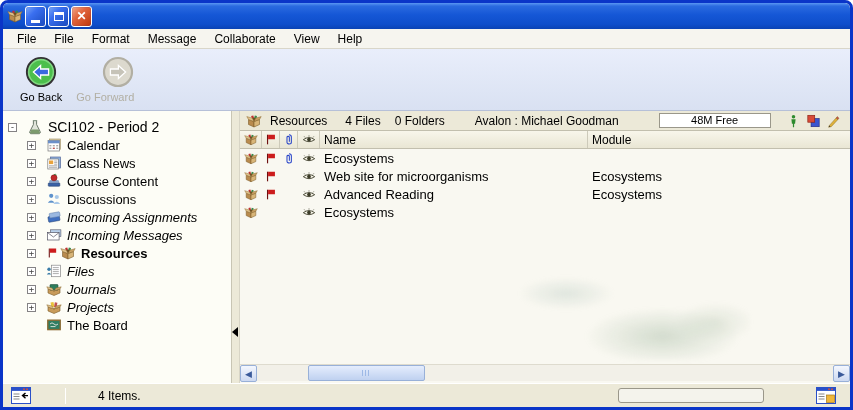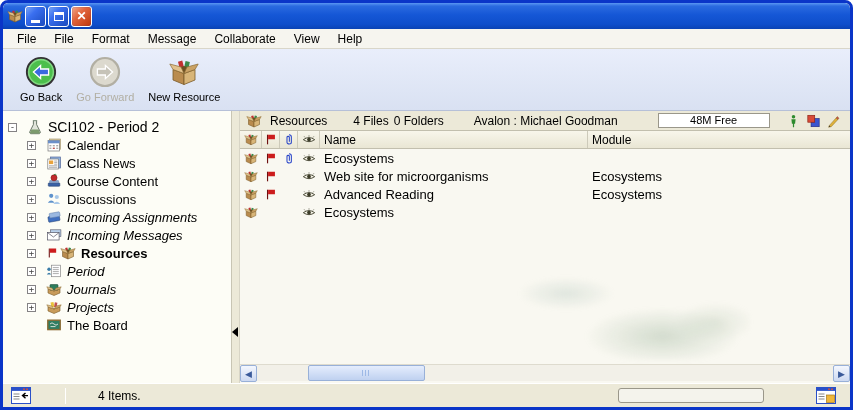--- a/index.html
+++ b/index.html
@@ -21,21 +21,21 @@
   .g-close{ color:#fff; font-weight:bold; font-size:12px; line-height:12px;}
   
   .menubar{ height:20px; background:#f6f5ef; border-bottom:1px solid #d9d6c9; display:flex;
     align-items:center; font-size:12px; padding-left:5px;}
   .menu-item{ padding:2px 9px; color:#000;}
   
   .toolbar{ height:62px; background:linear-gradient(180deg,#e9eefb,#d9e1f2); border-bottom:1px solid #b6c0d8;
     display:flex; align-items:flex-start; padding:6px 0 0 10px;}
   .tbtn{ display:flex; flex-direction:column; align-items:center; padding:1px 7px; font-size:11px; color:#000;}
   .tbtn .ticon{ width:32px; height:32px; margin-bottom:3px;}
-  .tbtn.disabled{ color:#b2afa3;}
+  .tbtn.disabled{ color:#b2afa3;align-items:flex-end;}
   
   .main{ position:absolute; top:108px; bottom:24px; left:0; right:0; display:flex;}
   .tree-panel{ width:229px; background:#fdfdf6; border-right:1px solid #c8c5b4; padding-top:7px; overflow:hidden;}
   .splitter{ width:8px; background:#ece9d8; border-right:1px solid #d8d5c6; position:relative;}
   .collapse-arrow{ position:absolute; left:0px; top:216px; width:0; height:0;
     border-top:5px solid transparent; border-bottom:5px solid transparent; border-right:6px solid #000;}
   
   .tree-row{ height:18px; display:flex; align-items:center; padding-left:24px; font-size:13px; white-space:nowrap;}
   .tree-row.root{ padding-left:5px;}
   .expander{ width:9px; height:9px; border:1px solid #848284; background:#fff; font-size:9px; line-height:7px;
@@ -46,22 +46,22 @@
   .tree-row .ic.flag{ width:13px; margin-right:1px; display:none;}
   .tree-row.flagged .ic.flag{ display:block;}
   .tl{ color:#000;}
   .tree-row.italic .tl{ font-style:italic;}
   .tree-row.bold .tl{ font-weight:bold;}
   
   .content-panel{ flex:1; background:#f9f8f1; display:flex; flex-direction:column; position:relative; padding-bottom:2px;}
   .info-bar{ height:20px; background:#ece9d8; border-bottom:1px solid #c2bfae; display:flex; align-items:center;
     font-size:12px; padding:0 10px 0 6px; flex:none;}
   .ib-title{ margin-left:8px;}
-  .ib-files{ margin-left:26px;}
-  .ib-folders{ margin-left:5px;}
+  .ib-files{ margin-left:18px;}
+  .ib-folders{ margin-left:14px;}
   .ib-owner{ margin-left:30px;}
   .free-field{ margin-left:40px; width:112px; height:15px; background:#fff; border:1px solid #9a978a;
     font-size:11px; text-align:center; line-height:13px;}
   .ib-tools{ margin-left:auto; display:flex; gap:7px; align-items:center;}
   .ib-tools .ic{ width:13px; height:14px;}
   
   .col-header{ height:18px; flex:none; background:linear-gradient(#f8f6eb,#e9e6d4); border-bottom:1px solid #c2bfae;
     display:flex; align-items:center; font-size:12px;}
   .cell{ height:100%; display:flex; align-items:center; justify-content:center; flex:none;}
   .col-header .cell{ border-right:1px solid #cdcaba;}
@@ -285,26 +285,20 @@
           <use href="#back-icon"></use>
         </svg>
       <span>Go Back</span>
     </div>
     <div class="tbtn disabled">
       <svg class="ticon">
           <use href="#forward-icon"></use>
         </svg>
       <span>Go Forward</span>
     </div>
-    <div class="tbtn">
-      <svg class="ticon">
-          <use href="#newbox-icon"></use>
-        </svg>
-      <span>New Resource</span>
-    </div>
   </div>
 
   <div class="main">
 
     <div class="tree-panel" id="tree">
       <div class="tree-row root">
         <span class="expander">-</span>
         <svg class="ic node">
             <use href="#flask-icon"></use>
           </svg>
@@ -375,21 +369,21 @@
           </svg>
           <span class="tl">Resources</span>
         </div>
 
         <div class="tree-row italic">
           <span class="expander">+</span>
 
           <svg class="ic node">
             <use href="#roster-icon"></use>
           </svg>
-          <span class="tl">Period</span>
+          <span class="tl">Files</span>
         </div>
 
         <div class="tree-row italic">
           <span class="expander">+</span>
 
           <svg class="ic node">
             <use href="#journals-icon"></use>
           </svg>
           <span class="tl">Journals</span>
         </div>

